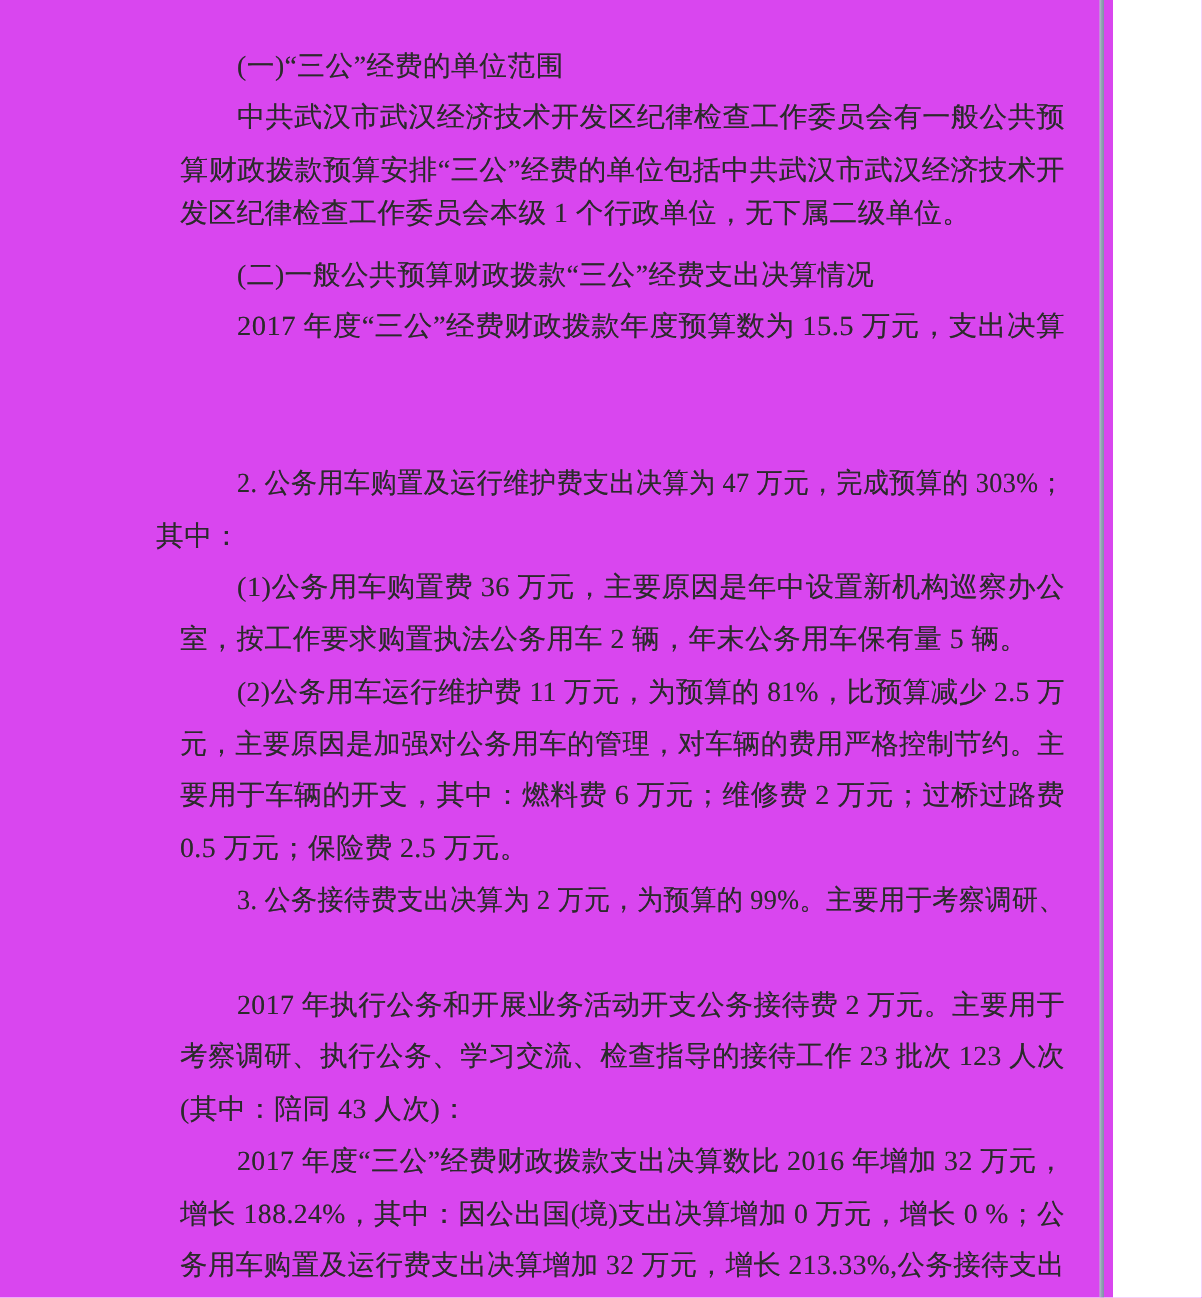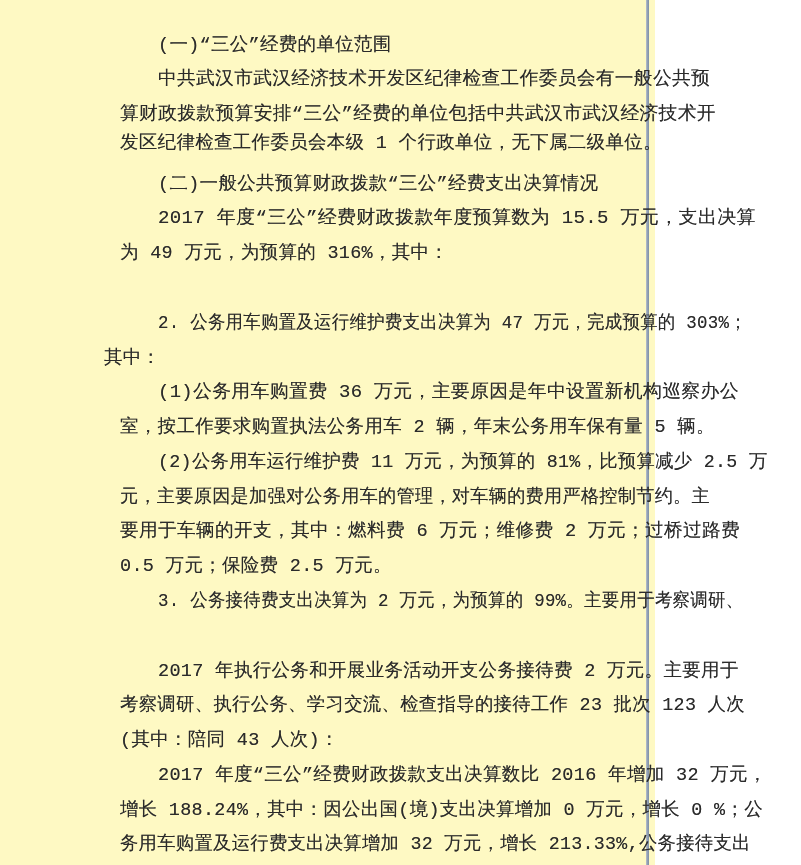--- a/index.html
+++ b/index.html
@@ -10,24 +10,23 @@
   body {
     width: 801px;
     height: 865px;
     overflow: hidden;
     position: relative;
     font-family: "Liberation Serif", "DejaVu Serif", serif;
   }
   .page {
     position: absolute;
     left: 0; top: 0;
-    width: 655px;
+    width: 742px;
     height: 865px;
-    background: #fef9c3;
-    font-family: Liberation Mono, monospace;
+    background: #d946ef;
   }
   .line {
     position: absolute;
     white-space: pre;
     font-size: 18.5px;
     line-height: 35px;
     height: 35px;
     color: #2b2b2b;
     transform-origin: 0 50%;
     letter-spacing: 0.3px;
@@ -47,21 +46,20 @@
 <body>
 
 <div class="page">
   <div class="page-right-border"></div>
 <div class="line" style="top: 27.5px; left: 158px;">(一)“三公”经费的单位范围</div>
     <div class="line" style="top: 62.28px; left: 158px; transform: scaleX(1.01247);">中共武汉市武汉经济技术开发区纪律检查工作委员会有一般公共预</div>
     <div class="line" style="top: 97.06px; left: 120px; transform: scaleX(1.01544);">算财政拨款预算安排“三公”经费的单位包括中共武汉市武汉经济技术开</div>
     <div class="line" style="top: 126px; left: 120px;">发区纪律检查工作委员会本级 1 个行政单位，无下属二级单位。</div>
     <div class="line" style="top: 166.62px; left: 158px;">(二)一般公共预算财政拨款“三公”经费支出决算情况</div>
     <div class="line" style="top: 201.4px; left: 158px; transform: scaleX(1.02988);">2017 年度“三公”经费财政拨款年度预算数为 15.5 万元，支出决算</div>
-    <div class="line" style="top: 236.18px; left: 120px;">为 49 万元，为预算的 316%，其中：</div>
     <div class="line" style="top: 305.74px; left: 158px; transform: scaleX(0.941277);">2. 公务用车购置及运行维护费支出决算为 47 万元，完成预算的 303%；</div>
     <div class="line" style="top: 340.52px; left: 104px;">其中：</div>
     <div class="line" style="top: 375.3px; left: 158px; transform: scaleX(1.02178);">(1)公务用车购置费 36 万元，主要原因是年中设置新机构巡察办公</div>
     <div class="line" style="top: 410.08px; left: 120px;">室，按工作要求购置执法公务用车 2 辆，年末公务用车保有量 5 辆。</div>
     <div class="line" style="top: 444.86px; left: 158px; transform: scaleX(0.991468);">(2)公务用车运行维护费 11 万元，为预算的 81%，比预算减少 2.5 万</div>
     <div class="line" style="top: 479.64px; left: 120px; transform: scaleX(0.980703);">元，主要原因是加强对公务用车的管理，对车辆的费用严格控制节约。主</div>
     <div class="line" style="top: 514.42px; left: 120px; transform: scaleX(1.01027);">要用于车辆的开支，其中：燃料费 6 万元；维修费 2 万元；过桥过路费</div>
     <div class="line" style="top: 549.2px; left: 120px;">0.5 万元；保险费 2.5 万元。</div>
     <div class="line" style="top: 583.98px; left: 158px; transform: scaleX(0.941754);">3. 公务接待费支出决算为 2 万元，为预算的 99%。主要用于考察调研、</div>
     <div class="line" style="top: 653.54px; left: 158px; transform: scaleX(1.00122);">2017 年执行公务和开展业务活动开支公务接待费 2 万元。主要用于</div>

